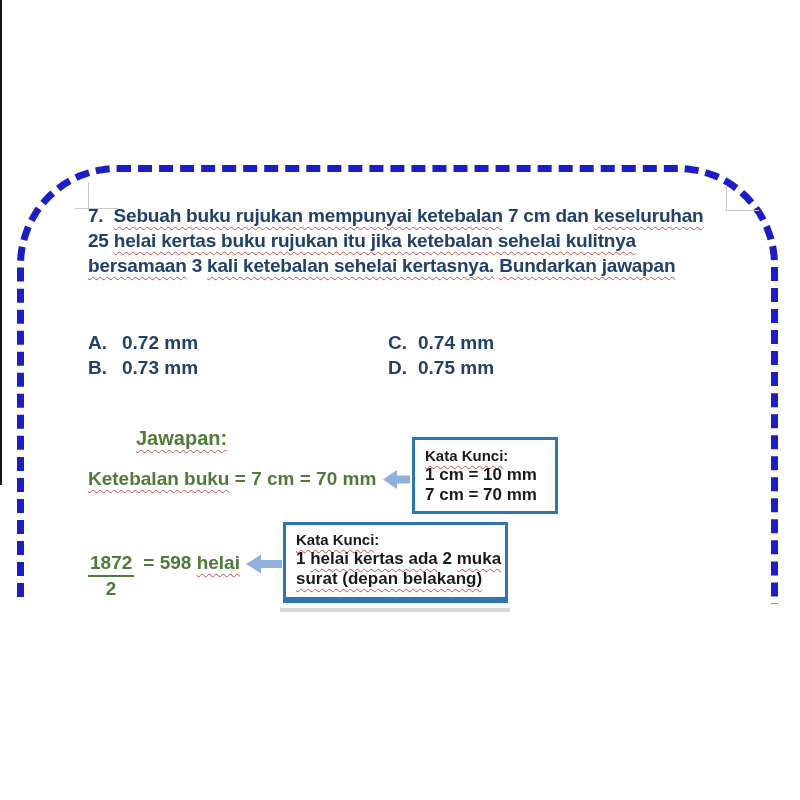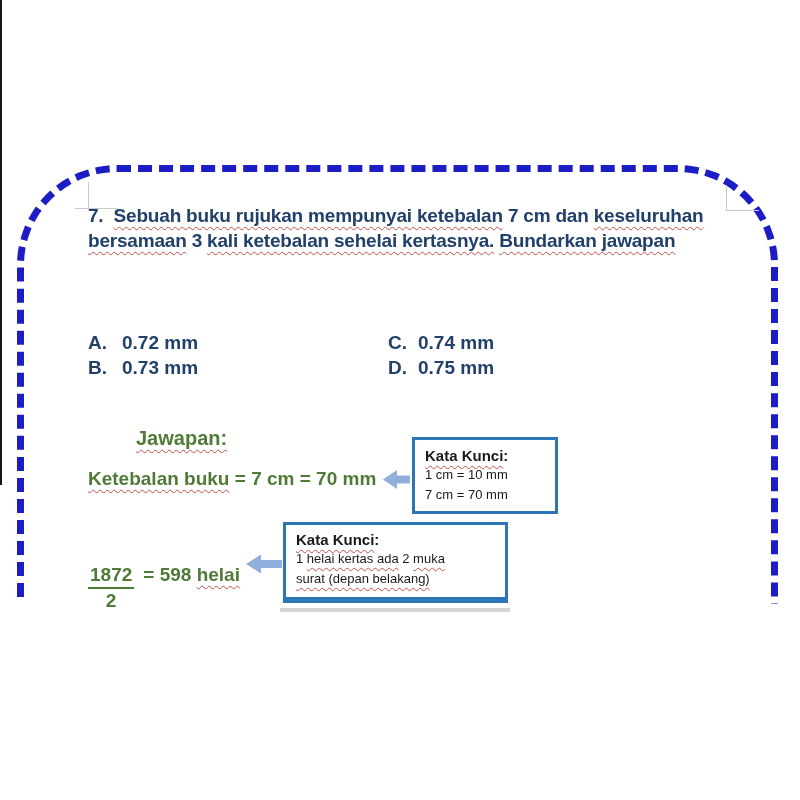--- a/index.html
+++ b/index.html
@@ -39,28 +39,28 @@
   .opt.second .opt-letter{min-width:30px;}
 
   
   .jawapan{left:88px;top:427px;color:var(--text-green);font-size:20px;font-weight:700;margin-left:48px;}
   .work1{left:88px;top:468px;color:var(--text-green);font-size:19px;font-weight:700;white-space:pre;}
 
   .keybox{border:3px solid var(--box-border-blue);background:#fff;color:#1a1a1a;}
   .keybox1{left:412px;top:437px;width:146px;height:77px;padding:6px 8px 0 10px;}
   .keybox2{left:283px;top:522px;width:225px;height:78px;padding:5px 8px 0 10px;}
   .kb-title{font-size:15px;font-weight:700;line-height:19px;white-space:pre;}
-  .kb-line{font-size:13px;font-weight:400;line-height:20px;white-space:pre;}
+  .kb-line{font-size:17px;font-weight:700;line-height:20px;white-space:pre;}
 
   .arrow{fill:var(--arrow-blue);}
   .arrow1{left:383px;top:469px;}
   .arrow2{left:246px;top:553px;}
 
   
-  .frac-row{left:88px;top:564px;display:flex;align-items:flex-start;gap:9px;
+  .frac-row{left:88px;top:552px;display:flex;align-items:flex-start;gap:9px;
     color:var(--text-green);font-size:19px;font-weight:700;}
   .frac{display:flex;flex-direction:column;align-items:center;}
   .frac-num{padding:0 2px 2px;border-bottom:2.5px solid var(--text-green);line-height:21px;}
   .frac-den{line-height:22px;padding-top:1px;}
   .frac-result{line-height:21px;white-space:pre;}
 
   
   .rule-blue{left:283px;top:600px;width:225px;height:3px;background:var(--box-border-blue);}
   .rule-gray{left:280px;top:608px;width:230px;height:4px;background:var(--rule-gray);opacity:.55;}
 </style>
@@ -75,20 +75,21 @@
     <div class="dash-rect"></div>
   </div>
 
   <div class="abs cmark" style="left:88px;top:182px;width:1px;height:27px;"></div>
   <div class="abs cmark" style="left:75px;top:208px;width:43px;height:1px;"></div>
   <div class="abs cmark" style="left:726px;top:185px;width:1px;height:26px;"></div>
   <div class="abs cmark" style="left:726px;top:210px;width:33px;height:1px;"></div>
 
   <div class="abs question">
     <div class="qline"><span>7.&nbsp; </span><span class="sp">Sebuah buku rujukan mempunyai ketebalan</span><span> 7 cm dan </span><span class="sp">keseluruhan</span></div>
+    <div class="qline"><span>25 </span><span class="sp">helai kertas buku rujukan itu jika ketebalan sehelai kulitnya</span></div>
     <div class="qline"><span class="sp">bersamaan</span><span> 3 </span><span class="sp">kali ketebalan sehelai kertasnya.</span><span> </span><span class="sp">Bundarkan jawapan</span></div>
   </div>
 
   <div class="abs options">
     <div class="opt-row">
       <div class="opt">
         <span class="opt-letter">A.</span>
         <span>0.72 mm</span>
       </div>
       <div class="opt second">

